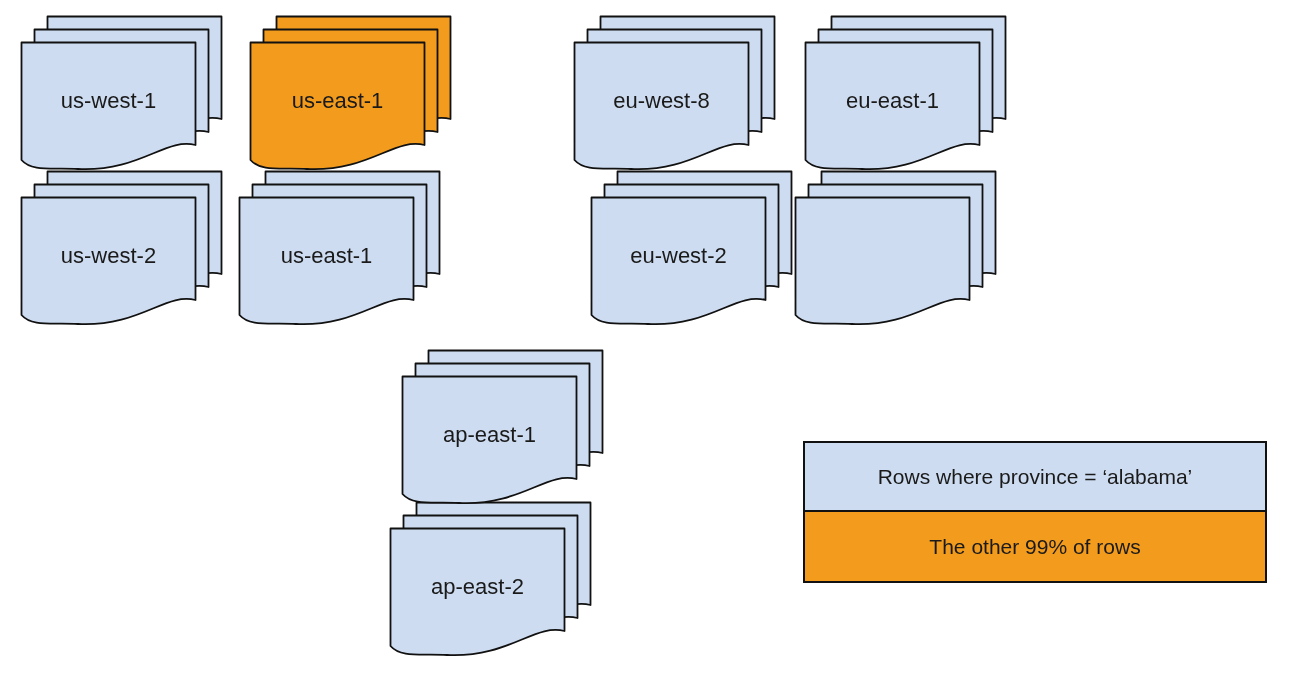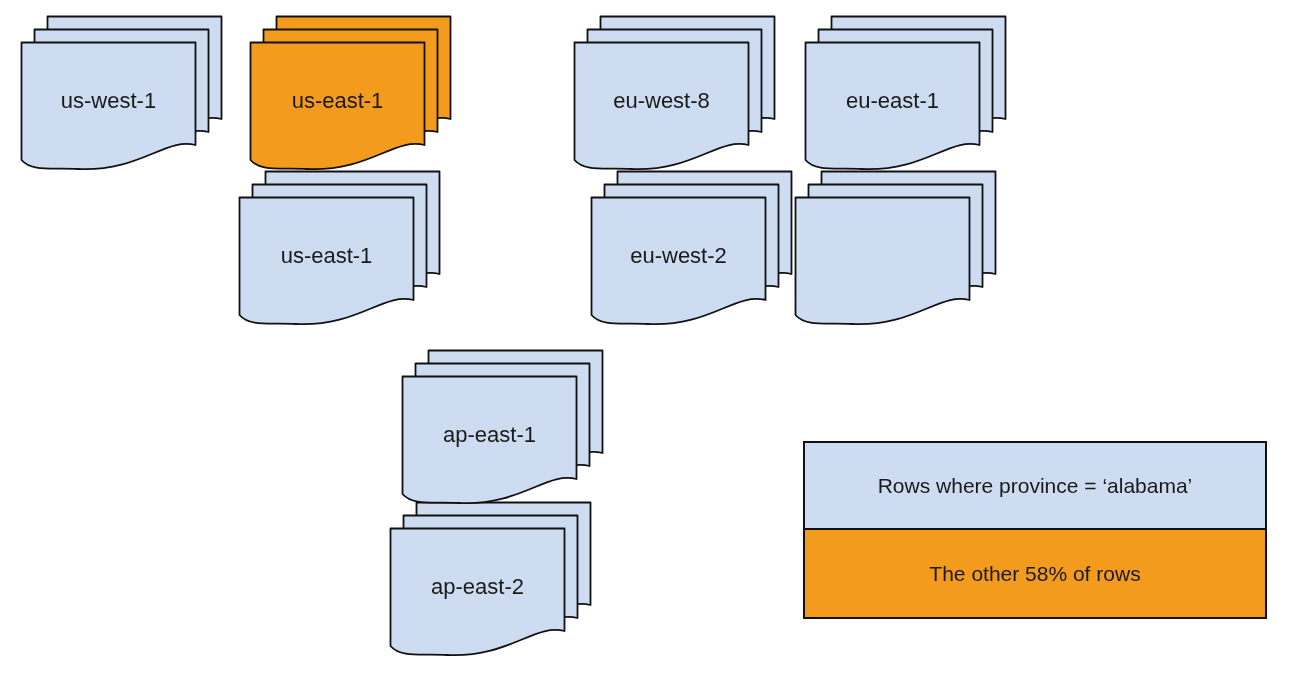--- a/index.html
+++ b/index.html
@@ -39,21 +39,21 @@
     justify-content: center;
     font-size: 22px;
     color: #1A1A1A;
     pointer-events: none;
   }
   .legend {
     position: absolute;
     left: 803px;
     top: 441px;
     width: 464px;
-    height: 178px;
+    height: 142px;
     box-sizing: border-box;
     border: 2px solid #111111;
   }
   .legend-row {
     height: 50%;
     box-sizing: border-box;
     display: flex;
     align-items: center;
     justify-content: center;
     font-size: 21px;
@@ -107,20 +107,28 @@
 
   <div class="stack" style="left:804px;top:15px;z-index:3">
     <svg width="205" height="160">
       <use href="#docpage" x="26" y="0" class="page page-blue"></use>
       <use href="#docpage" x="13" y="13" class="page page-blue"></use>
       <use href="#docpage" x="0" y="26" class="page page-blue"></use>
     </svg>
     <div class="stack-label">eu-east-1</div>
   </div>
 
+  <div class="stack" style="left:20px;top:170px;z-index:2">
+    <svg width="205" height="160">
+      <use href="#docpage" x="26" y="0" class="page page-blue"></use>
+      <use href="#docpage" x="13" y="13" class="page page-blue"></use>
+      <use href="#docpage" x="0" y="26" class="page page-blue"></use>
+    </svg>
+    <div class="stack-label">us-west-2</div>
+  </div>
 
   <div class="stack" style="left:238px;top:170px;z-index:2">
     <svg width="205" height="160">
       <use href="#docpage" x="26" y="0" class="page page-blue"></use>
       <use href="#docpage" x="13" y="13" class="page page-blue"></use>
       <use href="#docpage" x="0" y="26" class="page page-blue"></use>
     </svg>
     <div class="stack-label">us-east-1</div>
   </div>
 
@@ -154,16 +162,16 @@
     <svg width="205" height="160">
       <use href="#docpage" x="26" y="0" class="page page-blue"></use>
       <use href="#docpage" x="13" y="13" class="page page-blue"></use>
       <use href="#docpage" x="0" y="26" class="page page-blue"></use>
     </svg>
     <div class="stack-label">ap-east-2</div>
   </div>
 
   <div class="legend">
     <div class="legend-row legend-row-blue">Rows where province = ‘alabama’</div>
-    <div class="legend-row legend-row-orange">The other 58% of rows</div>
+    <div class="legend-row legend-row-orange">The other 99% of rows</div>
   </div>
 
 </div>
 
 </body></html>

